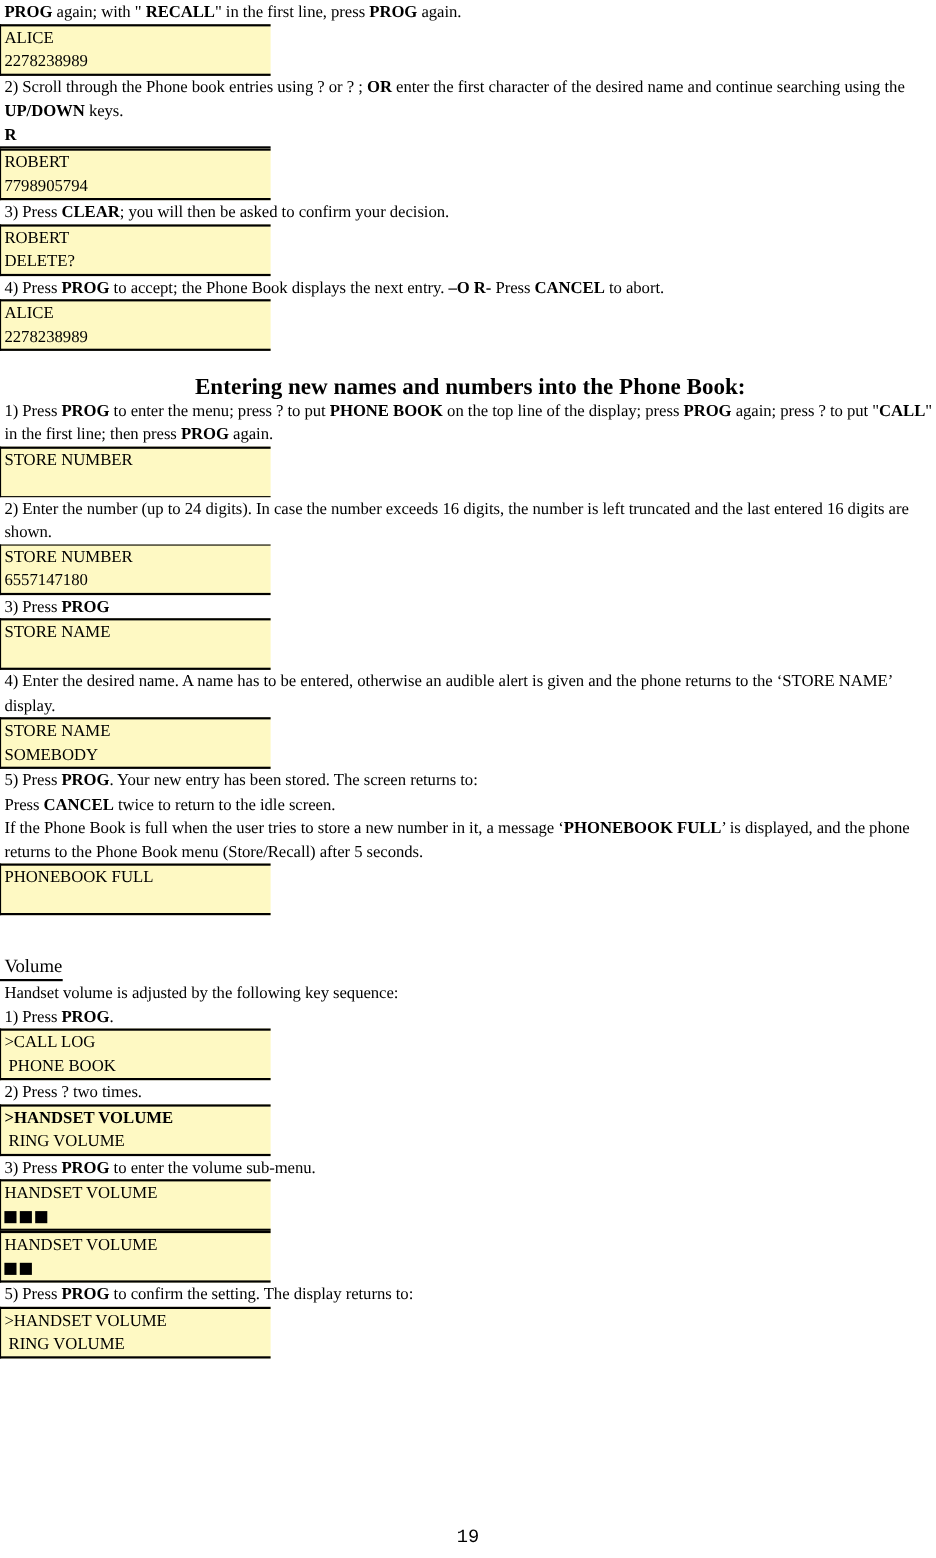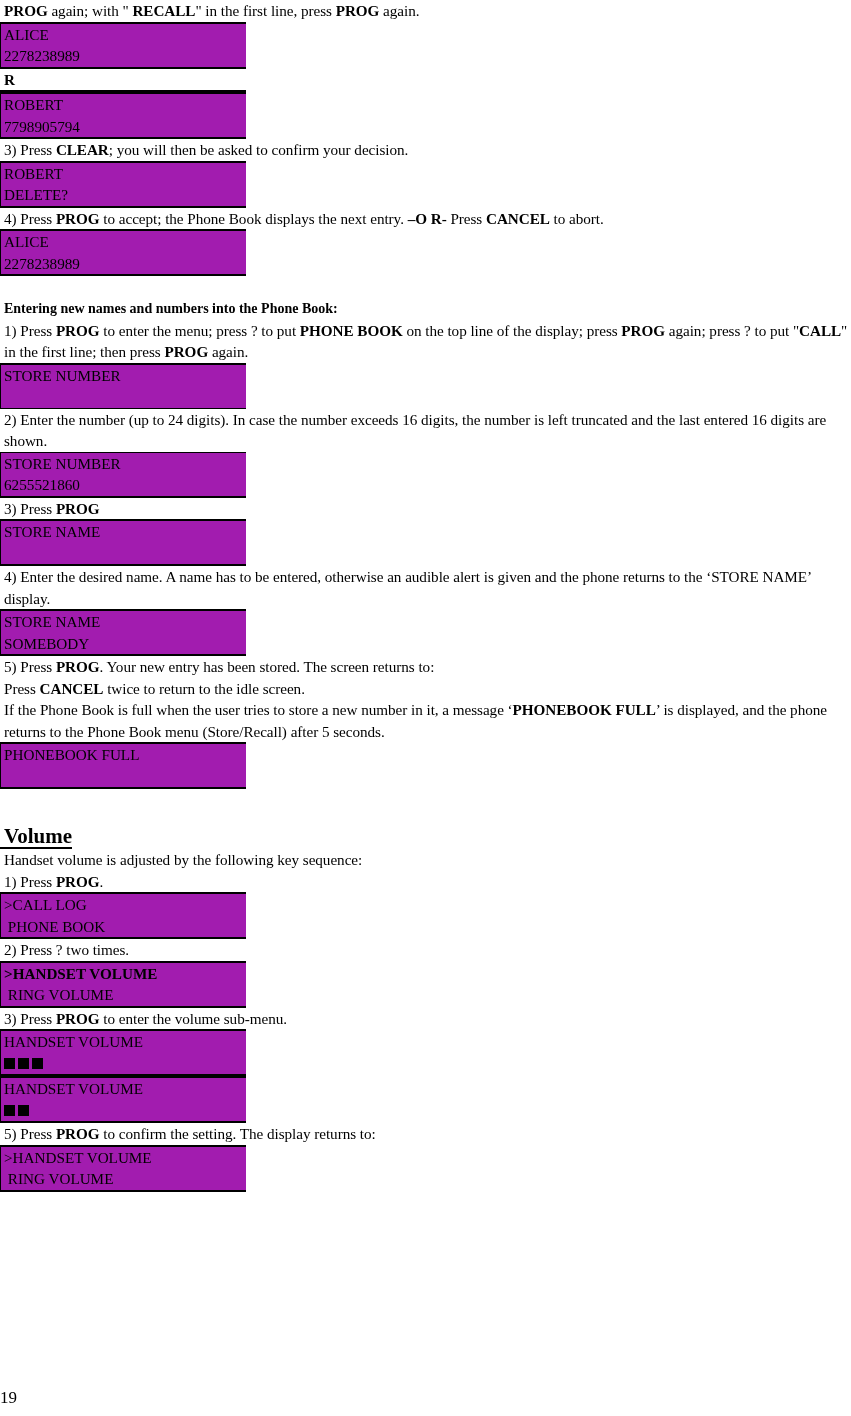--- a/index.html
+++ b/index.html
@@ -32,21 +32,21 @@
   b, .b { font-weight: bold; }
   
   .lcd {
     width: 246px;
     box-sizing: border-box;
     border-top: 2.5px solid #000;
     border-bottom: 2.5px solid #000;
     border-left: 1.2px solid #000;
     margin: 0;
     padding: 0;
-    background: #a21caf;
+    background: #fef9c3;
   }
   .lcd.thin-bottom { border-bottom: 1.2px solid #000; }
   .lcd.thin-top { border-top: 1.2px solid #000; }
   .lcd-line {
     line-height: 21.5px;
     height: 21.5px;
     padding-left: 3px;
     white-space: pre;
     font-size: 15.2px;
   }
@@ -57,27 +57,28 @@
     box-sizing: border-box;
     border-bottom: 2.5px solid #000;
     line-height: 21.5px;
     padding-left: 4px;
     font-weight: bold;
     font-size: 15.2px;
   }
   
   .sec-head {
     font-weight: bold;
-    font-size: 14px;
+    font-size: 21px;
     line-height: 21.5px;
     padding-left: 4px;
+    text-align: center;
   }
   .vol-head {
-    font-weight: bold;
-    font-size: 21px;
+    font-weight: normal;
+    font-size: 17px;
     line-height: 22px;
     padding-left: 4px;
     display: inline-block;
     border-bottom: 2.6px solid #000;
     text-decoration: none;
   }
   .spacer-md { height: 22px; }
   .spacer-lg { height: 36px; }
   
   .vol-bars {
@@ -93,34 +94,36 @@
     height: 11px;
     background: #000;
     margin-right: 3px;
   }
   
   .page-num {
     position: absolute;
     left: 0;
     right: 0;
     bottom: 8px;
+    text-align: center;
     font-size: 17px;
-    font-family: Liberation Serif, serif;
+    font-family: Liberation Mono, monospace;
   }
 </style>
 </head>
 <body>
 
 <div class="page">
   <div id="content">
       <div class="para" id="p-recall-prog"><b>PROG</b> again; with " <b>RECALL</b>" in the first line, press <b>PROG</b> again.</div>
       <div class="lcd" id="lcd-alice-1">
         <div class="lcd-line">ALICE</div>
         <div class="lcd-line">2278238989</div>
       </div>
+      <div class="para" id="p-step2-scroll">2) Scroll through the Phone book entries using ?   or ?   ; <b>OR</b> enter the first character of the desired name and continue searching using the <b>UP/DOWN</b> keys.</div>
       <div class="rline" id="rline-search-char">R</div>
       <div class="lcd" id="lcd-robert-1">
         <div class="lcd-line">ROBERT</div>
         <div class="lcd-line">7798905794</div>
       </div>
       <div class="para" id="p-step3-clear">3) Press <b>CLEAR</b>; you will then be asked to confirm your decision.</div>
       <div class="lcd" id="lcd-robert-delete">
         <div class="lcd-line">ROBERT</div>
         <div class="lcd-line">DELETE?</div>
       </div>
@@ -132,21 +135,21 @@
       <div class="spacer-md"></div>
       <div class="sec-head">Entering new names and numbers into the Phone Book:</div>
       <div class="para" id="p-store-step1">1) Press <b>PROG</b> to enter the menu; press ?   to put <b>PHONE BOOK</b> on the top line of the display; press <b>PROG</b> again; press ?   to put "<b>CALL</b>" in the first line; then press <b>PROG</b> again.</div>
       <div class="lcd thin-bottom" id="lcd-store-number-empty">
         <div class="lcd-line">STORE NUMBER</div>
         <div class="lcd-line">&nbsp;</div>
       </div>
       <div class="para" id="p-store-step2">2) Enter the number (up to 24 digits). In case the number exceeds 16 digits, the number is left truncated and the last entered 16 digits are shown.</div>
       <div class="lcd thin-top" id="lcd-store-number-filled">
         <div class="lcd-line">STORE NUMBER</div>
-        <div class="lcd-line">6255521860</div>
+        <div class="lcd-line">6557147180</div>
       </div>
       <div class="para" id="p-store-step3">3) Press <b>PROG</b></div>
       <div class="lcd" id="lcd-store-name-empty">
         <div class="lcd-line">STORE NAME</div>
         <div class="lcd-line">&nbsp;</div>
       </div>
       <div class="para" id="p-store-step4">4) Enter the desired name. A name has to be entered, otherwise an audible alert is given and the phone returns to the ‘STORE NAME’ display.</div>
       <div class="lcd" id="lcd-store-name-filled">
         <div class="lcd-line">STORE NAME</div>
         <div class="lcd-line">SOMEBODY</div>

